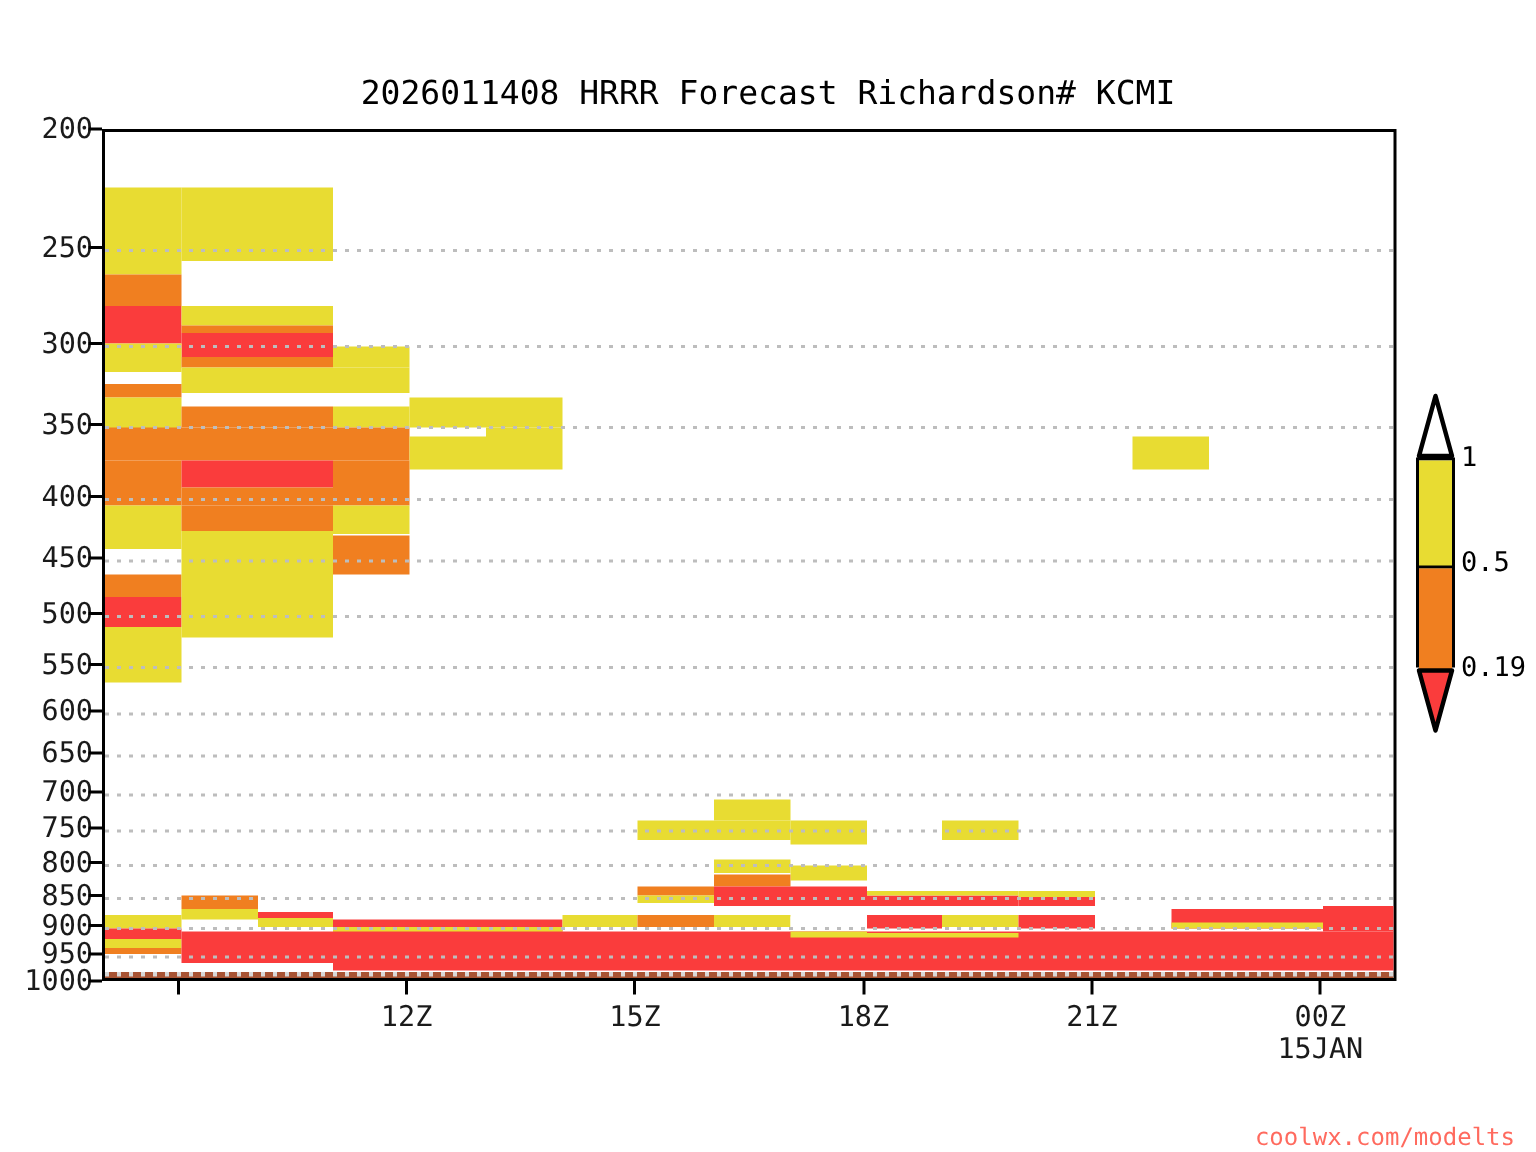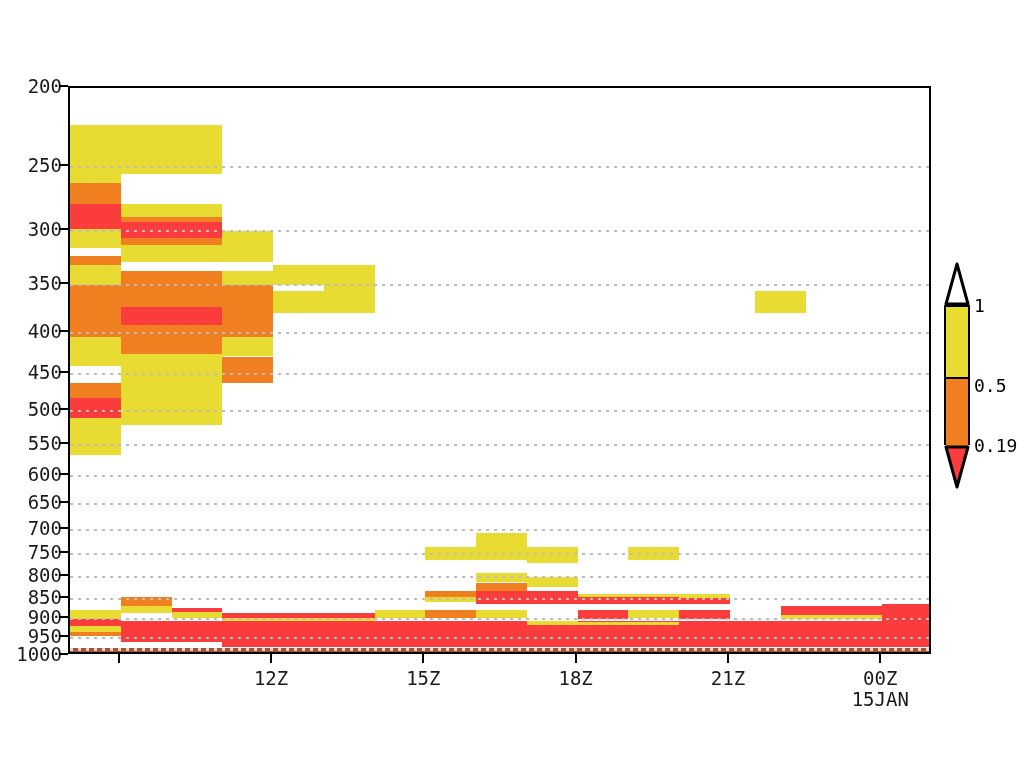--- a/index.html
+++ b/index.html
@@ -61,20 +61,21 @@
   .legend-seg{width:100%;}
   .legend-label{position:absolute;left:30px;font-size:18px;color:#000;transform:translateY(-50%);white-space:nowrap;}
   .tri-wrap{position:absolute;left:0;width:26px;height:44px;}
   .tri-wrap svg{display:block;}
 </style>
 </head>
 <body>
 
 <div id="root">
 
+  <div id="chart-title">2026011408 HRRR Forecast Richardson# KCMI</div>
 
   <div id="plot">
     <div id="cells">
         <div class="cell" style="left: 0px; top: 36.8306px; width: 50.7647px; height: 27.5141px; background: rgb(232, 220, 50);"></div>
         <div class="cell" style="left: 50.7647px; top: 36.8306px; width: 101.529px; height: 48.9096px; background: rgb(232, 220, 50);"></div>
         <div class="cell" style="left: 0px; top: 64.3446px; width: 50.7647px; height: 21.3955px; background: rgb(232, 220, 50);"></div>
         <div class="cell" style="left: 0px; top: 85.7401px; width: 50.7647px; height: 9.55736px; background: rgb(232, 220, 50);"></div>
         <div class="cell" style="left: 0px; top: 95.2975px; width: 50.7647px; height: 20.9198px; background: rgb(240, 127, 32);"></div>
         <div class="cell" style="left: 0px; top: 116.217px; width: 50.7647px; height: 24.5181px; background: rgb(250, 60, 60);"></div>
         <div class="cell" style="left: 50.7647px; top: 116.217px; width: 101.529px; height: 12.4719px; background: rgb(232, 220, 50);"></div>
@@ -165,39 +166,40 @@
         <div class="gridline" style="top: 548.898px;"></div>
       </div>
     <div id="ground" style="height: 3.54695px; background: rgb(168, 84, 52);">
       <div id="ground-top"></div>
     </div>
   </div>
 
   <div id="yaxis" style="position: absolute; left: 0px; top: 0px; width: 68px; height: 768px;"></div>
   <div id="xaxis"></div>
 
+  <div id="watermark">coolwx.com/modelts</div>
 
   <div id="legend">
     <div class="tri-wrap" id="legend-top-tri" style="top: -43px;">
         <svg width="26" height="44" viewBox="0 0 26 44">
           <polygon points="13,2 24,42 2,42" fill="#ffffff" stroke="#000" stroke-width="3" stroke-linejoin="round"></polygon>
         </svg>
       </div>
     <div id="legend-bar">
         <div class="legend-seg" style="height: 70px; background: rgb(232, 220, 50); border-bottom: 2px solid rgb(0, 0, 0);"></div>
         <div class="legend-seg" style="height: 70px; background: rgb(240, 127, 32);"></div>
       </div>
     <div class="tri-wrap" id="legend-bot-tri" style="top: 140px;">
         <svg width="26" height="44" viewBox="0 0 26 44">
           <polygon points="2,2 24,2 13,42" fill="#fa3c3c" stroke="#000" stroke-width="3" stroke-linejoin="round"></polygon>
         </svg>
       </div>
     <div id="legend-labels">
         <div class="legend-label" style="top: 0px;">1</div>
-        <div class="legend-label" style="top: 80px;">0.5</div>
+        <div class="legend-label" style="top: 70px;">0.5</div>
         <div class="legend-label" style="top: 140px;">0.19</div>
       </div>
   </div>
 
 <div class="ytick-label" style="top: 86px; right: 962px; width: 120px;">200</div>
     <div class="ytick-mark" style="left: 59px; top: 86px;"></div>
     <div class="ytick-label" style="top: 164.751px; right: 962px; width: 120px;">250</div>
     <div class="ytick-mark" style="left: 59px; top: 164.751px;"></div>
     <div class="ytick-label" style="top: 229.096px; right: 962px; width: 120px;">300</div>
     <div class="ytick-mark" style="left: 59px; top: 229.096px;"></div>

